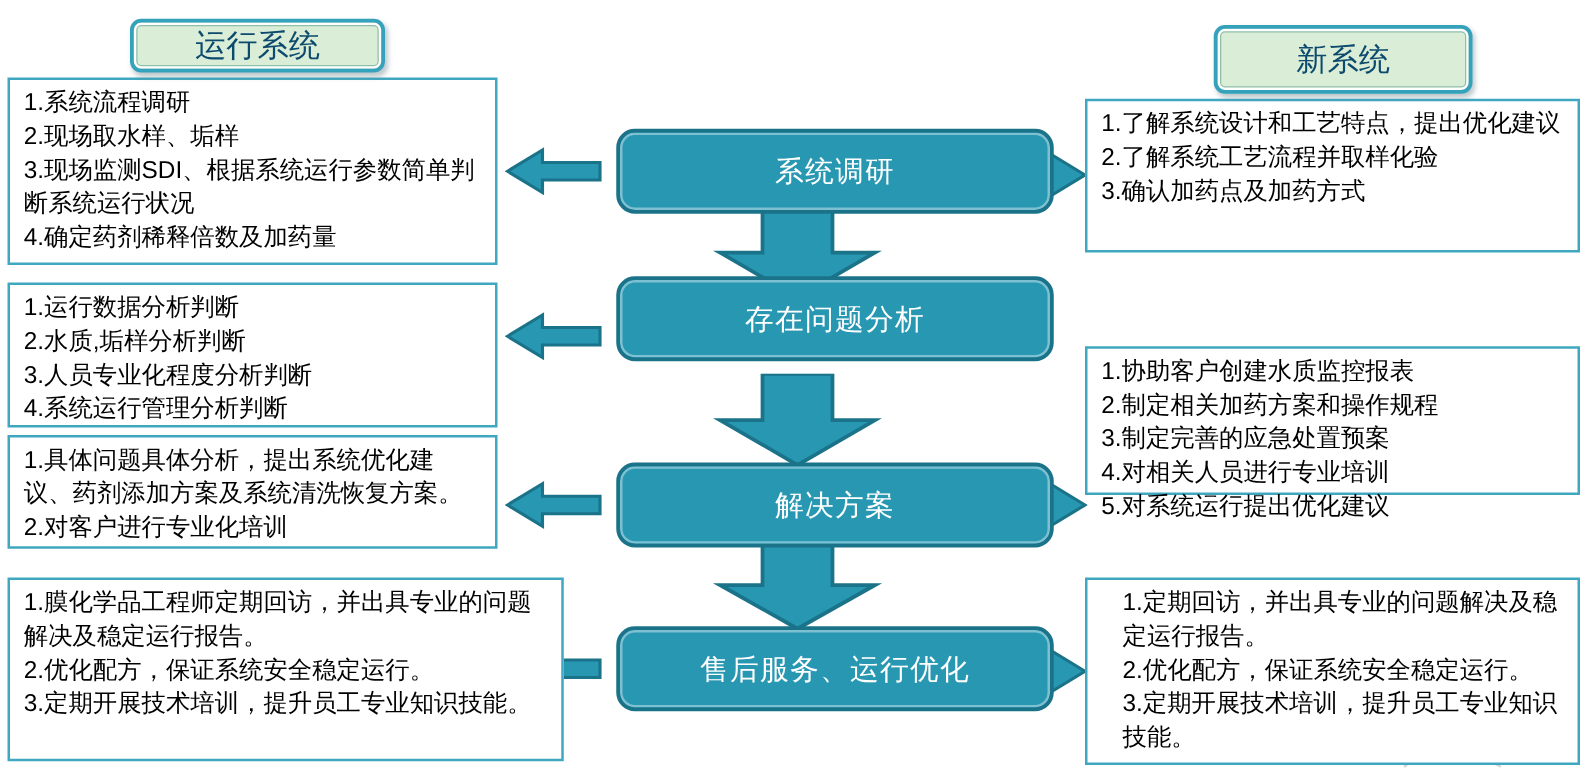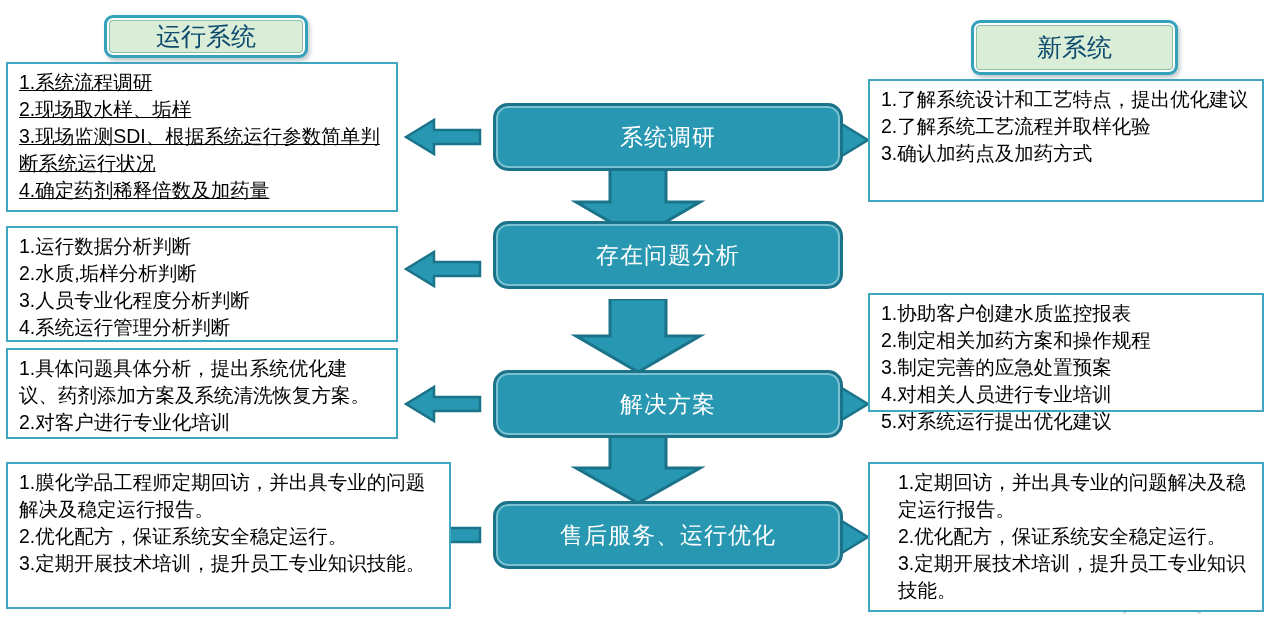--- a/index.html
+++ b/index.html
@@ -39,26 +39,26 @@
     position: absolute;
     background: #ffffff;
     border: 2px solid #3fa8c0;
     font-size: 19.5px;
     line-height: 27px;
     padding: 5px 11px;
     white-space: pre-line;
     color: #000;
     z-index: 2;
   }
-  .lbox1 { left: 6px;   top: 62px;  width: 392px; height: 150px; text-decoration: underline; }
+  .lbox1 { left: 6px;   top: 62px;  width: 392px; height: 150px; }
   .lbox2 { left: 6px;   top: 226px; width: 392px; height: 116px; }
   .lbox3 { left: 6px;   top: 348px; width: 392px; height: 91px;  }
   .lbox4 { left: 6px;   top: 462px; width: 445px; height: 147px; }
   .rbox1 { left: 868px; top: 79px;  width: 396px; height: 123px; }
-  .rbox2 { left: 868px; top: 293px; width: 396px; height: 119px; }
+  .rbox2 { left: 868px; top: 277px; width: 396px; height: 119px; }
   .rbox3 { left: 868px; top: 462px; width: 396px; height: 150px; padding-left: 28px; }
 
   
   .node {
     position: absolute;
     left: 493px;
     width: 350px;
     height: 68px;
     background: #2797b2;
     border: 3px solid #1b7389;

